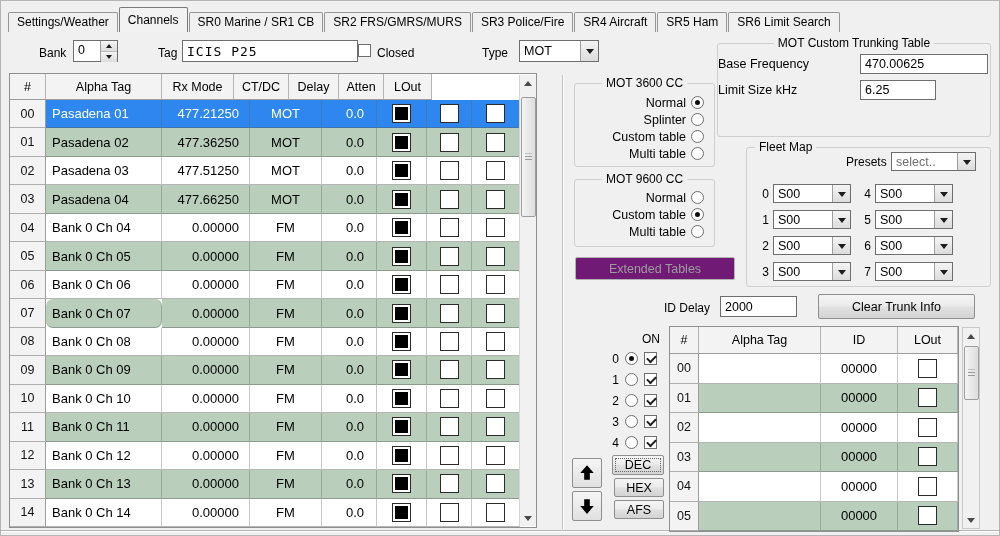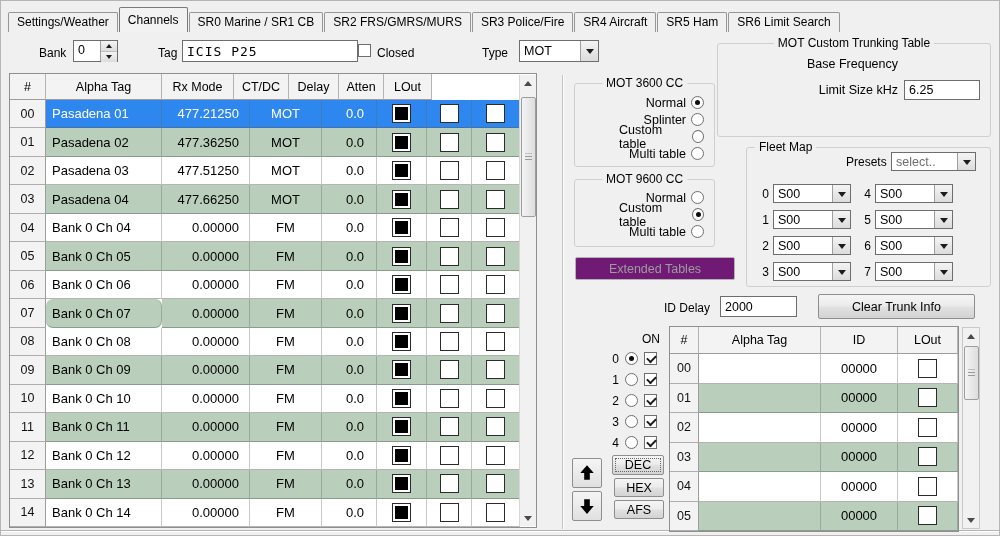--- a/index.html
+++ b/index.html
@@ -19,21 +19,21 @@
   .combo .val{flex:1;padding:1px 4px;white-space:nowrap;overflow:hidden;font-size:12.5px;display:flex;align-items:center;}
   .combo .dd{width:17px;background:linear-gradient(#f4f4f4,#dcdcdc);border-left:1px solid #9f9f9f;display:flex;align-items:center;justify-content:center;}
   .tri{width:0;height:0;border:4px solid transparent;border-top:5px solid #1c1c1c;margin-top:5px;}
   .cb{display:inline-block;width:13px;height:13px;background:#fff;border:1px solid #6e6e6e;box-sizing:border-box;position:relative;}
   .cb.on::after{content:"";position:absolute;left:2px;top:2px;width:7px;height:4px;border-left:2px solid #1d1d1d;border-bottom:2px solid #1d1d1d;transform:rotate(-45deg);}
   .rd{display:inline-block;width:13px;height:13px;background:#fff;border:1px solid #6e6e6e;border-radius:50%;box-sizing:border-box;position:relative;}
   .rd.on::after{content:"";position:absolute;left:3px;top:3px;width:5px;height:5px;border-radius:50%;background:#0d0d0d;}
   .btn{position:absolute;background:linear-gradient(#f5f5f5,#ececec 45%,#e0e0e0 55%,#d3d3d3);border:1px solid #8e8e8e;border-radius:2px;box-sizing:border-box;display:flex;align-items:center;justify-content:center;font-size:12.5px;cursor:default;}
   .btn.disabled{background:#701a75;border-color:#b2b2b2;color:#9d9d9d;}
   .btn.focus{outline:1px dotted #666;outline-offset:-4px;}
-  .groupbox{position:absolute;border:1px solid #cfcfcf;border-radius:3px;box-sizing:border-box;padding-left:44px;}
+  .groupbox{position:absolute;border:1px solid #cfcfcf;border-radius:3px;box-sizing:border-box;}
   .gtitle{position:absolute;top:-8px;background:#f0f0f0;padding:0 4px;white-space:nowrap;}
   .gtitle.center{left:50%;transform:translateX(-50%);}
 
   
   .spin{position:absolute;left:72px;top:39px;width:45px;height:22px;background:#fff;border:1px solid #6e6e6e;box-sizing:border-box;display:flex;}
   .spin .sval{flex:1;padding:2px 4px;font-size:12.5px;}
   .spin .sbtns{width:16px;display:flex;flex-direction:column;border-left:1px solid #9f9f9f;}
   .spin .sb{flex:1;background:linear-gradient(#f4f4f4,#dcdcdc);display:flex;align-items:center;justify-content:center;border-bottom:1px solid #bdbdbd;}
   .spin .sb:last-child{border-bottom:none;}
   .tri-up-s{width:0;height:0;border:3px solid transparent;border-bottom:4px solid #1c1c1c;margin-bottom:3px;}
@@ -61,21 +61,21 @@
   .vsb{position:absolute;top:1px;bottom:1px;width:16px;background:#f1f1f1;border-left:1px solid #d6d6d6;}
   .vsb .sbtn{position:absolute;left:0;width:16px;height:16px;display:flex;align-items:center;justify-content:center;}
   .tri-up{width:0;height:0;border:4px solid transparent;border-bottom:5px solid #4a4a4a;margin-bottom:4px;}
   .tri-dn{width:0;height:0;border:4px solid transparent;border-top:5px solid #4a4a4a;margin-top:4px;}
   .thumb{position:absolute;left:1px;width:13px;background:linear-gradient(90deg,#f4f4f4,#dddddd);border:1px solid #9d9d9d;border-radius:2px;}
   .grip{position:absolute;left:3px;right:3px;top:50%;height:7px;transform:translateY(-50%);background:repeating-linear-gradient(#9a9a9a 0 1px,transparent 1px 3px);}
 
   
   .optrow{display:flex;align-items:center;justify-content:flex-end;height:17px;padding-right:10px;gap:5px;font-size:12.5px;}
   .trow{display:flex;align-items:center;height:20px;margin-bottom:6px;}
-  .trow .tl{width:136px;text-align:right;padding-right:6px;font-size:12.5px;}
+  .trow .tl{width:136px;text-align:left;padding-right:6px;font-size:12.5px;}
   .fm-grid{position:absolute;left:14px;top:36px;display:grid;grid-template-columns:12px 78px 24px 78px;grid-auto-rows:19px;row-gap:7px;align-items:center;}
   .fm-num{text-align:right;padding-right:4px;}
 
   
   .idtable{position:absolute;left:668px;top:325px;width:290px;height:206px;border:1px solid #8f8f8f;background:#fff;box-sizing:border-box;display:flex;flex-direction:column;}
   .idhead{display:flex;height:27px;flex:none;}
   .idrow{display:flex;flex:1;min-height:0;}
   .c-id{justify-content:center;}
 
   
@@ -439,20 +439,21 @@
       </div>
   </div>
 
   <div class="btn disabled" style="left:574px;top:256px;width:160px;height:23px;">Extended Tables</div>
 
   <div class="groupbox" style="left:716px;top:42px;width:274px;height:94px;">
     <span class="gtitle center">MOT Custom Trunking Table</span>
     <div id="trunkfields" style="padding-top:10px;">
         <div class="trow">
           <span class="tl">Base Frequency</span>
+          <input class="tbox" value="470.00625" style="position: static; width: 128px; height: 20px;">
         </div>
         <div class="trow">
           <span class="tl">Limit Size kHz</span>
           <input class="tbox" value="6.25" style="position: static; width: 76px; height: 20px;">
         </div>
       </div>
   </div>
 
   <div class="groupbox" style="left:745px;top:146px;width:245px;height:140px;">
     <span class="gtitle" style="left:8px;">Fleet Map</span>

